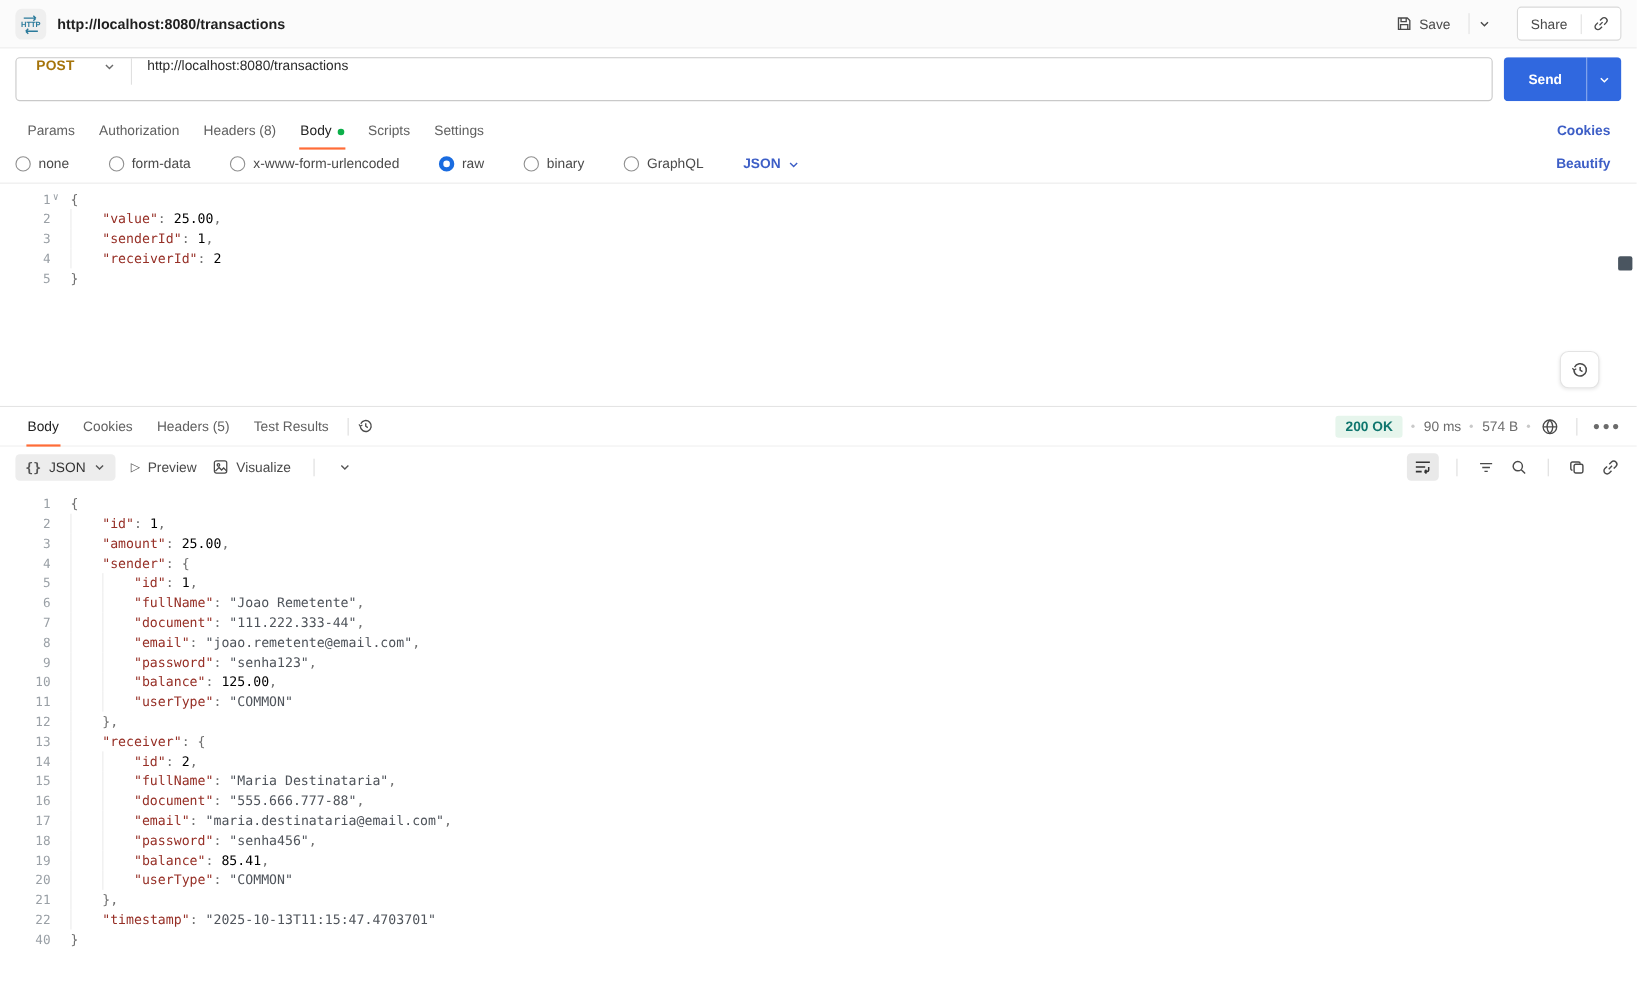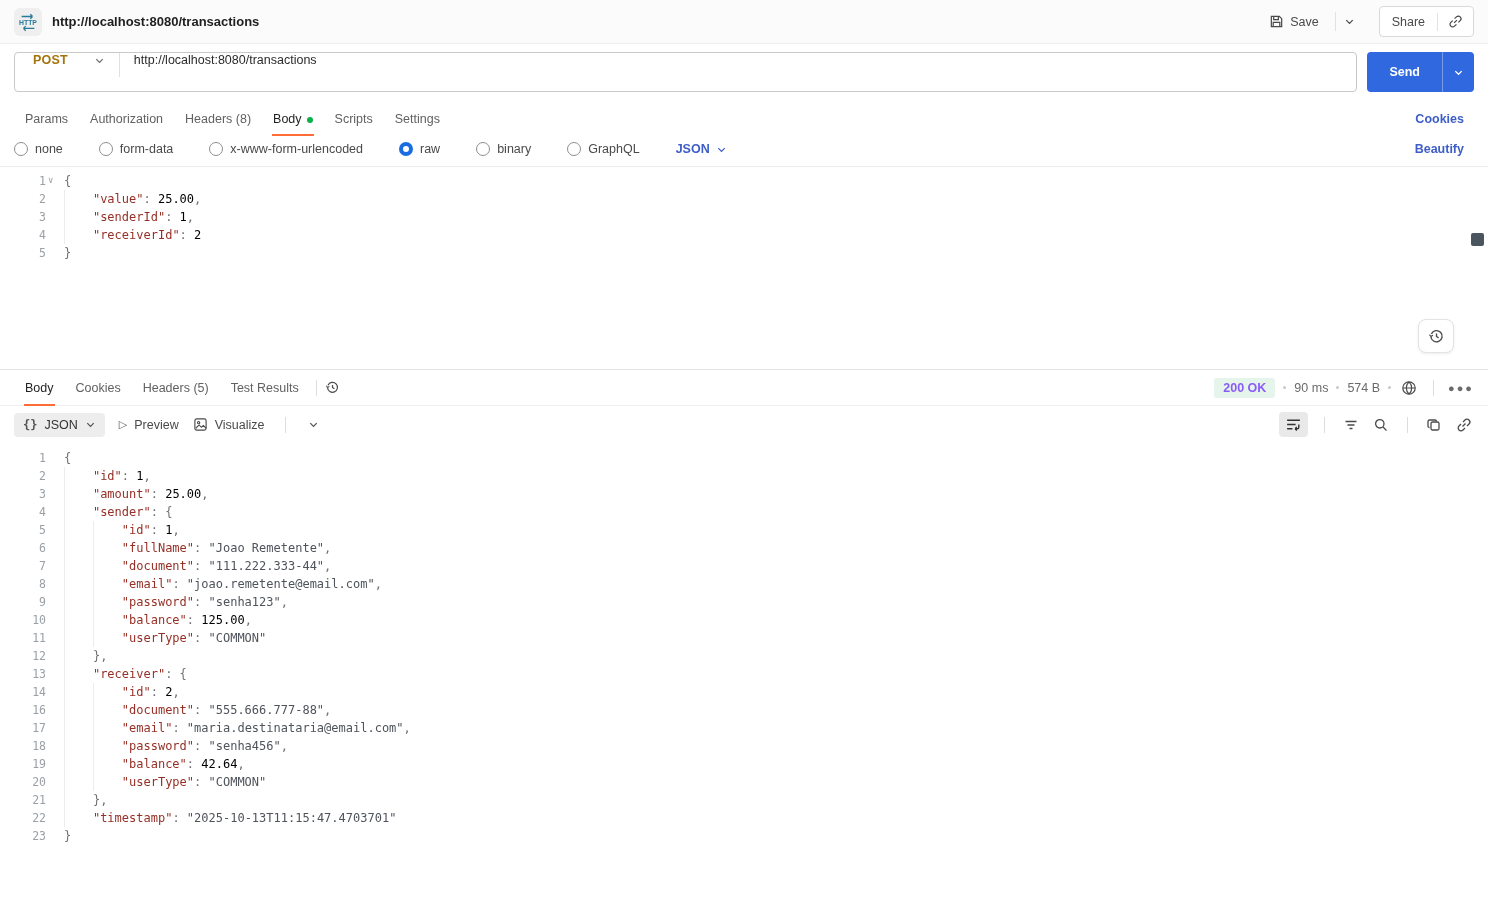--- a/index.html
+++ b/index.html
@@ -73,21 +73,21 @@
   .editor-corner-btn { position:absolute; right:34px; bottom:16px; width:36px; height:34px; background:#fff;
                        border:1px solid #e3e3e3; border-radius:8px; box-shadow:0 1px 3px rgba(0,0,0,.08);
                        display:flex; align-items:center; justify-content:center; cursor:pointer; }
   .scroll-thumb { position:absolute; right:4px; top:66px; width:13px; height:13px; background:#4a5560; border-radius:2px; }
 
   
   .resp-header { display:flex; align-items:center; padding:0 14px; height:36px; border-bottom:1px solid #f0f0f0; }
   .resp-header .tab { padding:10px 11px; }
   .hsep { width:1px; height:16px; background:#ddd; margin:0 6px; }
   .resp-meta { margin-left:auto; display:flex; align-items:center; gap:8px; color:#6b6b6b; }
-  .status-pill { background:#e6f5ec; color:#8b5cf6; font-weight:600; padding:3px 9px; border-radius:3px; }
+  .status-pill { background:#e6f5ec; color:#0f766e; font-weight:600; padding:3px 9px; border-radius:3px; }
   .meta-dot { width:3px; height:3px; border-radius:50%; background:#c9c9c9; }
   .ellipsis { color:#6b6b6b; letter-spacing:2px; font-size:11px; cursor:pointer; }
 
   .resp-toolbar { display:flex; align-items:center; padding:6px 14px; gap:14px; }
   .chip { display:flex; align-items:center; gap:7px; background:#ededed; border-radius:4px; padding:5px 9px;
           cursor:pointer; color:#333; }
   .braces { font-family:"DejaVu Sans Mono",monospace; font-weight:700; color:#555; font-size:12px; }
   .tool-item { display:flex; align-items:center; gap:7px; color:#4a4a4a; cursor:pointer; }
   .play-glyph { font-size:11px; color:#555; }
   .resp-tools-right { margin-left:auto; display:flex; align-items:center; gap:10px; }
@@ -411,45 +411,49 @@
       </div>
       <div class="cl">
         <span class="ln">13</span>
         <span class="code"><span class="t-i">    </span><span class="t-k">"receiver"</span><span class="t-p">: {</span><i class="guide" style="left: calc(0ch + 18px);"></i></span>
       </div>
       <div class="cl">
         <span class="ln">14</span>
         <span class="code"><span class="t-i">        </span><span class="t-k">"id"</span><span class="t-p">: </span><span class="t-n">2</span><span class="t-p">,</span><i class="guide" style="left: calc(0ch + 18px);"></i><i class="guide" style="left: calc(4ch + 18px);"></i></span>
       </div>
       <div class="cl">
+        <span class="ln">15</span>
+        <span class="code"><span class="t-i">        </span><span class="t-k">"fullName"</span><span class="t-p">: </span><span class="t-s">"Maria Destinataria"</span><span class="t-p">,</span><i class="guide" style="left: calc(0ch + 18px);"></i><i class="guide" style="left: calc(4ch + 18px);"></i></span>
+      </div>
+      <div class="cl">
         <span class="ln">16</span>
         <span class="code"><span class="t-i">        </span><span class="t-k">"document"</span><span class="t-p">: </span><span class="t-s">"555.666.777-88"</span><span class="t-p">,</span><i class="guide" style="left: calc(0ch + 18px);"></i><i class="guide" style="left: calc(4ch + 18px);"></i></span>
       </div>
       <div class="cl">
         <span class="ln">17</span>
         <span class="code"><span class="t-i">        </span><span class="t-k">"email"</span><span class="t-p">: </span><span class="t-s">"maria.destinataria@email.com"</span><span class="t-p">,</span><i class="guide" style="left: calc(0ch + 18px);"></i><i class="guide" style="left: calc(4ch + 18px);"></i></span>
       </div>
       <div class="cl">
         <span class="ln">18</span>
         <span class="code"><span class="t-i">        </span><span class="t-k">"password"</span><span class="t-p">: </span><span class="t-s">"senha456"</span><span class="t-p">,</span><i class="guide" style="left: calc(0ch + 18px);"></i><i class="guide" style="left: calc(4ch + 18px);"></i></span>
       </div>
       <div class="cl">
         <span class="ln">19</span>
-        <span class="code"><span class="t-i">        </span><span class="t-k">"balance"</span><span class="t-p">: </span><span class="t-n">42.64</span><span class="t-p">,</span><i class="guide" style="left: calc(0ch + 18px);"></i><i class="guide" style="left: calc(4ch + 18px);"></i></span>
+        <span class="code"><span class="t-i">        </span><span class="t-k">"balance"</span><span class="t-p">: </span><span class="t-n">85.41</span><span class="t-p">,</span><i class="guide" style="left: calc(0ch + 18px);"></i><i class="guide" style="left: calc(4ch + 18px);"></i></span>
       </div>
       <div class="cl">
         <span class="ln">20</span>
         <span class="code"><span class="t-i">        </span><span class="t-k">"userType"</span><span class="t-p">: </span><span class="t-s">"COMMON"</span><i class="guide" style="left: calc(0ch + 18px);"></i><i class="guide" style="left: calc(4ch + 18px);"></i></span>
       </div>
       <div class="cl">
         <span class="ln">21</span>
         <span class="code"><span class="t-i">    </span><span class="t-p">},</span><i class="guide" style="left: calc(0ch + 18px);"></i></span>
       </div>
       <div class="cl">
         <span class="ln">22</span>
         <span class="code"><span class="t-i">    </span><span class="t-k">"timestamp"</span><span class="t-p">: </span><span class="t-s">"2025-10-13T11:15:47.4703701"</span><i class="guide" style="left: calc(0ch + 18px);"></i></span>
       </div>
       <div class="cl">
-        <span class="ln">23</span>
+        <span class="ln">40</span>
         <span class="code"><span class="t-i"></span><span class="t-p">}</span></span>
       </div>
     </div>
 </section>
 
 </body></html>

